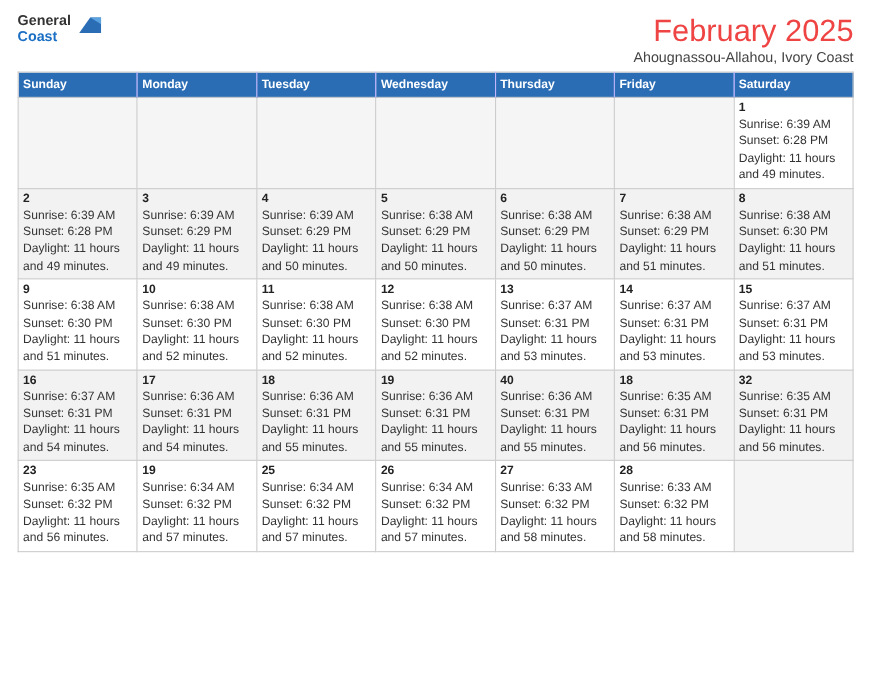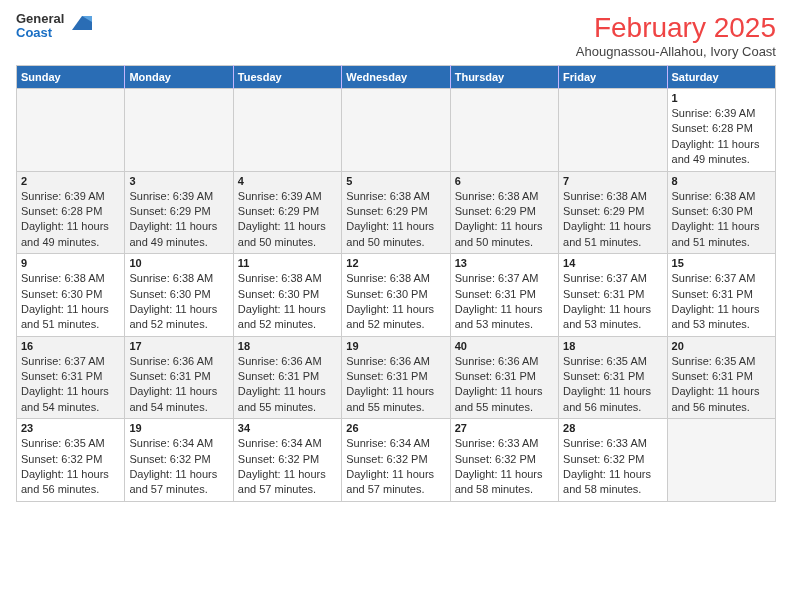--- a/index.html
+++ b/index.html
@@ -289,21 +289,21 @@
 and 55 minutes.</div>
           </td>
           <td>
             <div class="day-number">18</div>
             <div class="day-info" style="white-space: pre-line;">Sunrise: 6:35 AM
 Sunset: 6:31 PM
 Daylight: 11 hours
 and 56 minutes.</div>
           </td>
           <td>
-            <div class="day-number">20</div>
+            <div class="day-number">32</div>
             <div class="day-info" style="white-space: pre-line;">Sunrise: 6:35 AM
 Sunset: 6:31 PM
 Daylight: 11 hours
 and 56 minutes.</div>
           </td>
         </tr>
         <tr>
           <td>
             <div class="day-number">23</div>
             <div class="day-info" style="white-space: pre-line;">Sunrise: 6:35 AM
@@ -312,21 +312,21 @@
 and 56 minutes.</div>
           </td>
           <td>
             <div class="day-number">19</div>
             <div class="day-info" style="white-space: pre-line;">Sunrise: 6:34 AM
 Sunset: 6:32 PM
 Daylight: 11 hours
 and 57 minutes.</div>
           </td>
           <td>
-            <div class="day-number">34</div>
+            <div class="day-number">25</div>
             <div class="day-info" style="white-space: pre-line;">Sunrise: 6:34 AM
 Sunset: 6:32 PM
 Daylight: 11 hours
 and 57 minutes.</div>
           </td>
           <td>
             <div class="day-number">26</div>
             <div class="day-info" style="white-space: pre-line;">Sunrise: 6:34 AM
 Sunset: 6:32 PM
 Daylight: 11 hours

